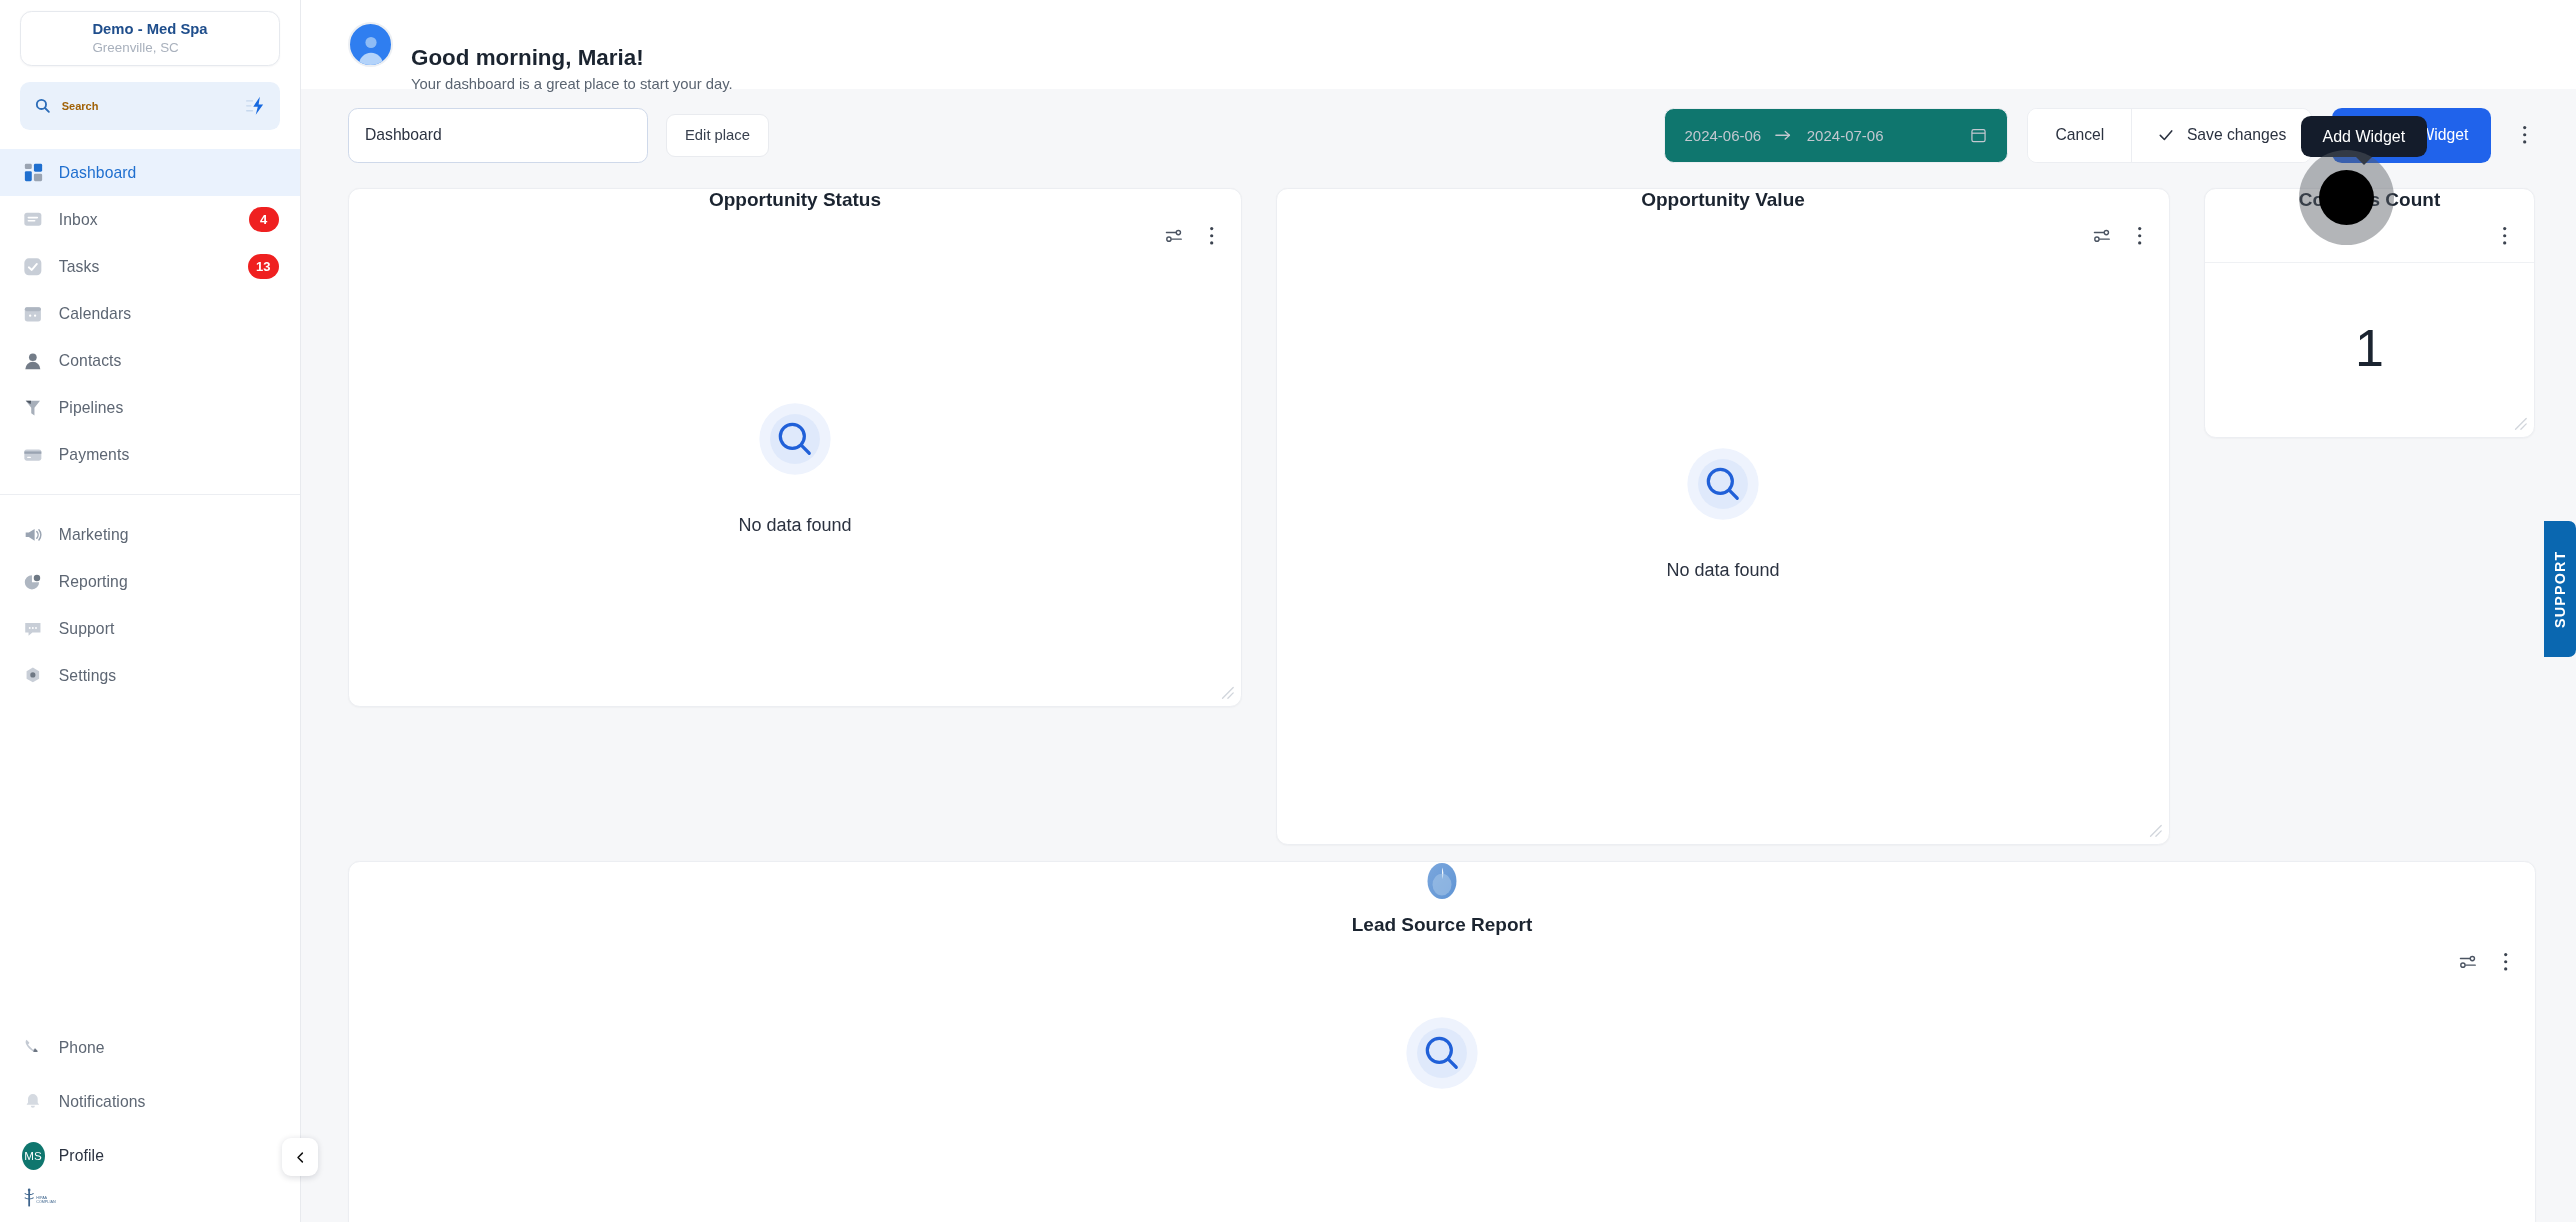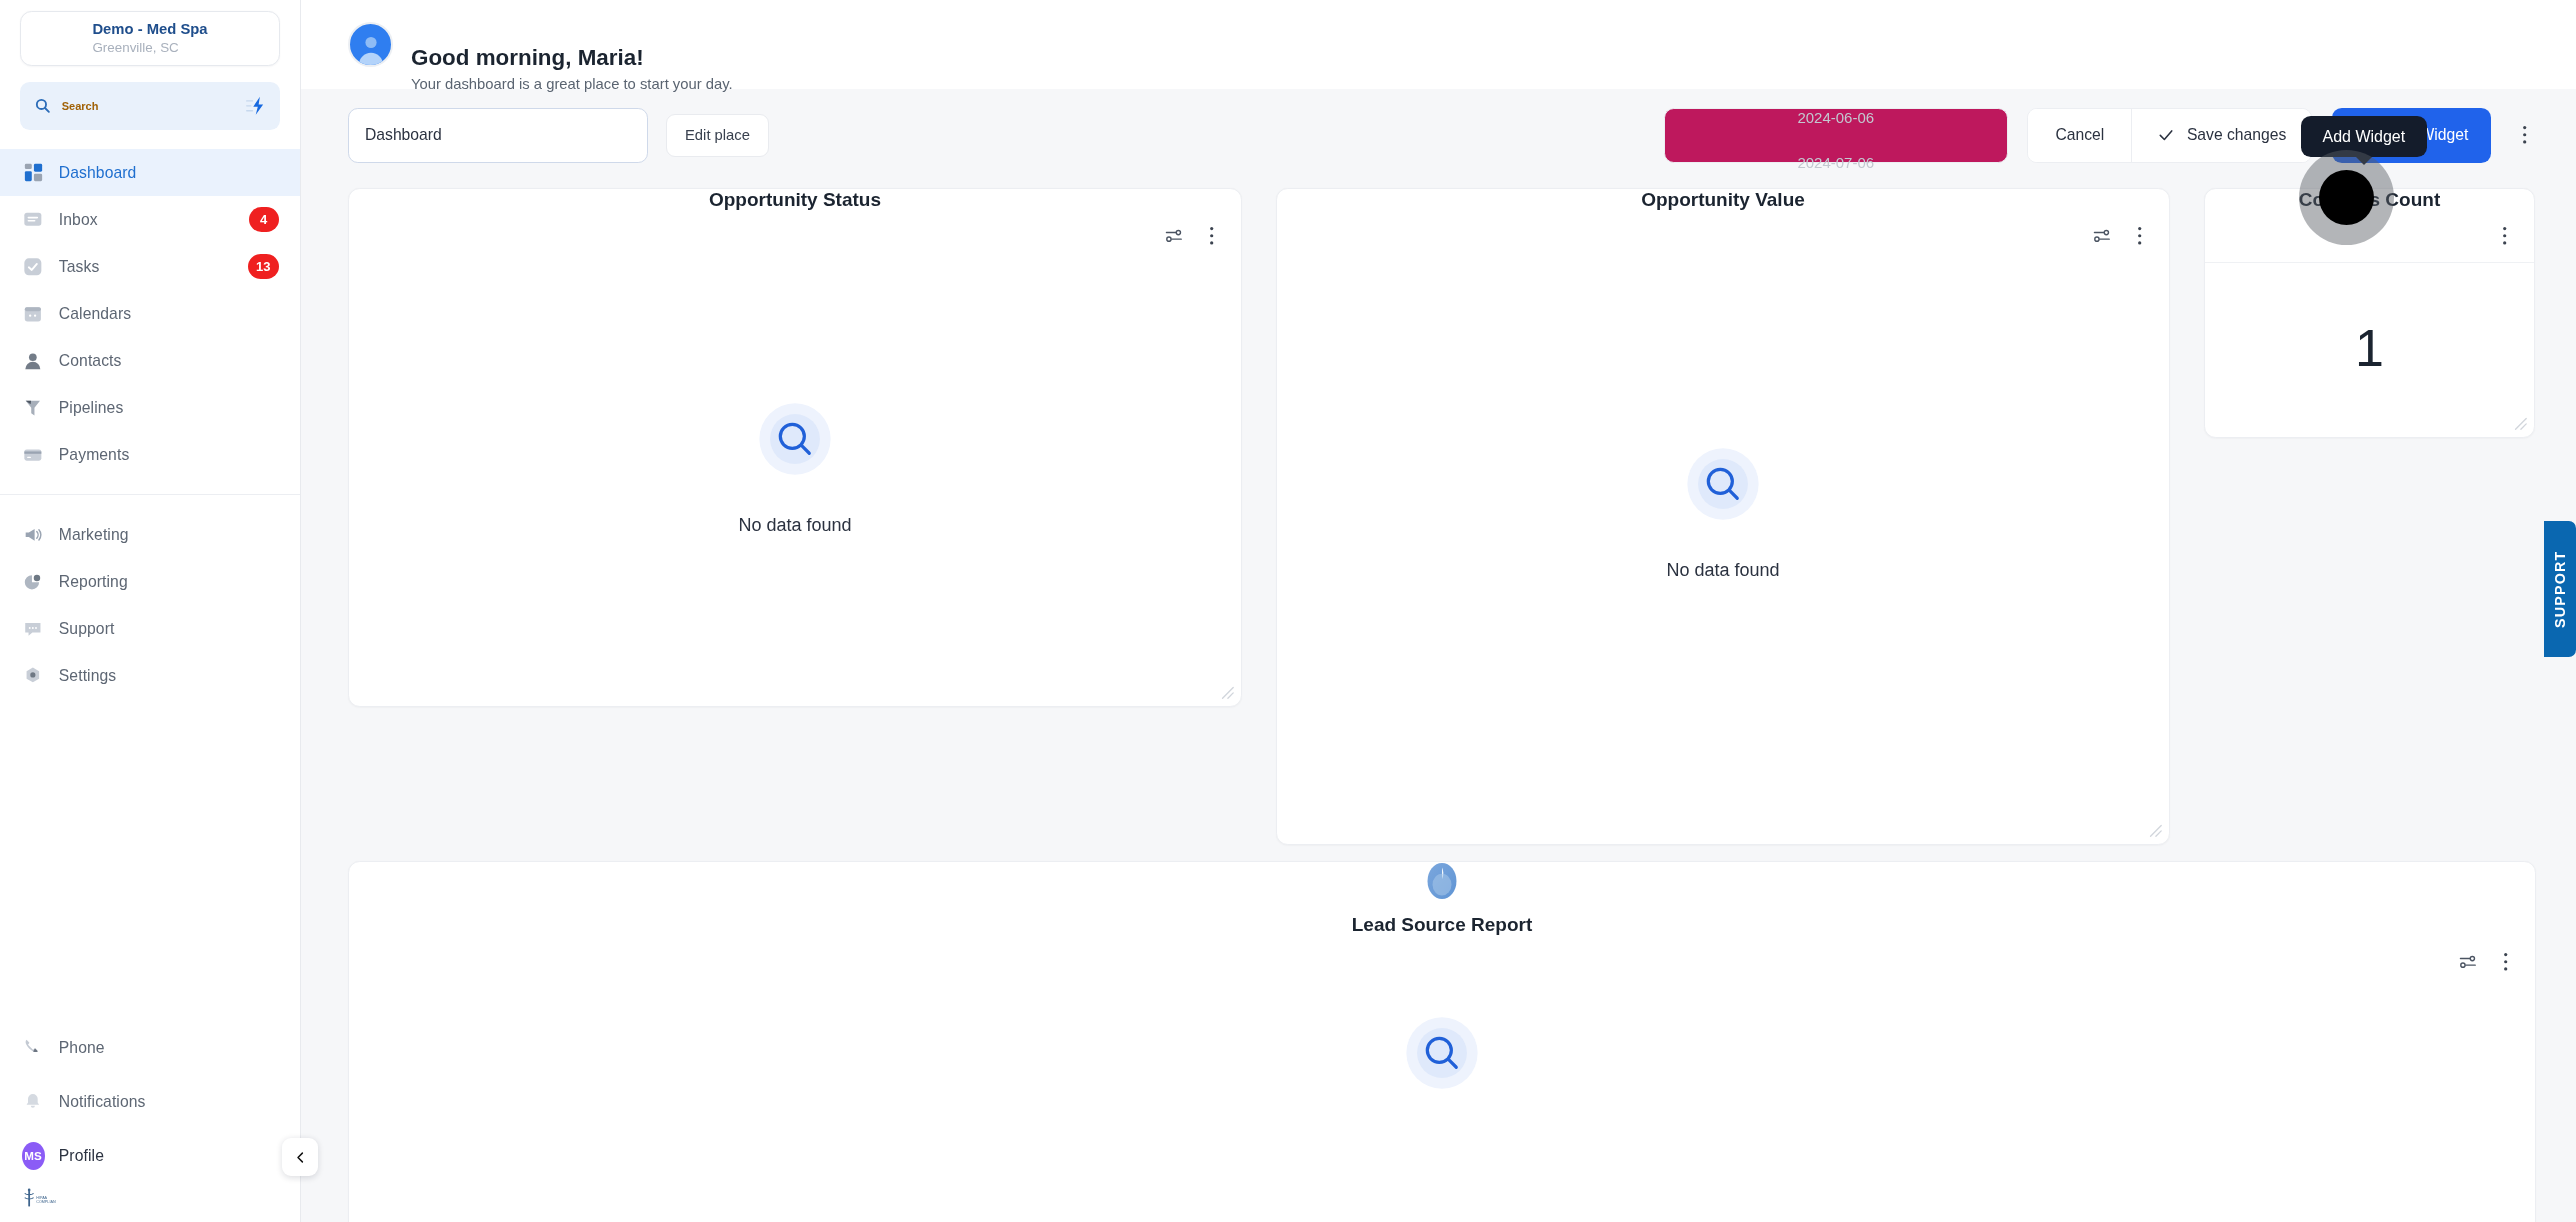--- a/index.html
+++ b/index.html
@@ -64,22 +64,22 @@
     margin-left: auto; min-width: 30px; height: 25px; padding: 0 8px;
     background: #ef2020; color: #fff; border-radius: 12.5px;
     font-size: 13px; font-weight: 700;
     display: flex; align-items: center; justify-content: center;
   }
   .nav-sep { height: 0.9px; background: #eceef2; margin: 16px 0 16px 0; }
   .nav-bottom { margin-top: auto; }
   .nav-bottom .nav-item { height: 54px; }
   .avatar-ms {
     width: 28px; height: 28px; border-radius: 50%;
-    background: #8b5cf6; color: #fff;
-    font-size: 11.6px; font-weight: 700;
+    background: #0f766e; color: #fff;
+    font-size: 11.6px; font-weight: 400;
     display: flex; align-items: center; justify-content: center;
   }
   .nav-bottom .profile-label { color: #2b3240; font-size: 15.7px; }
   .hipaa { padding: 5.4px 0 9px 19.7px; opacity: .85; }
 
   .collapse-btn {
     position: absolute; right: -18px; bottom: 47px;
     width: 36px; height: 38px; background: #fff;
     border-radius: 9px;
     box-shadow: 0 1.8px 6.3px rgba(16,24,40,.14);
@@ -114,23 +114,22 @@
   }
   .edit-mode-btn {
     height: 43px; padding: 0 18px; border-radius: 9px;
     border: 0.9px solid #e9ebef; background: #fff;
     font-size: 14.8px; color: #39414f; cursor: pointer;
     font-family: "Liberation Sans", sans-serif;
   }
   .tb-right { margin-left: auto; display: flex; align-items: center; gap: 19.7px; }
   .daterange {
     width: 344px; height: 55px; border: 0.9px solid #eceef2; border-radius: 9.8px;
-    background: #be185d; display: flex; align-items: center; gap: 14.3px; padding: 0 19.7px;
+    background: #0f766e; display: flex; align-items: center; gap: 14.3px; padding: 0 19.7px;
     cursor: pointer;
-    flex-direction: column;
   }
   .dr-date { font-size: 15px; color: #c3c8d0; }
   .btn-group {
     display: flex; align-items: stretch; height: 55px;
     border: 0.9px solid #eceef2; border-radius: 9.8px; background: #fff; overflow: hidden;
   }
   .btn-cancel {
     padding: 0 27px; display: flex; align-items: center;
     font-size: 15.7px; color: #2b3240; cursor: pointer;
     border-right: 0.9px solid #eceef2; background: #fff;

